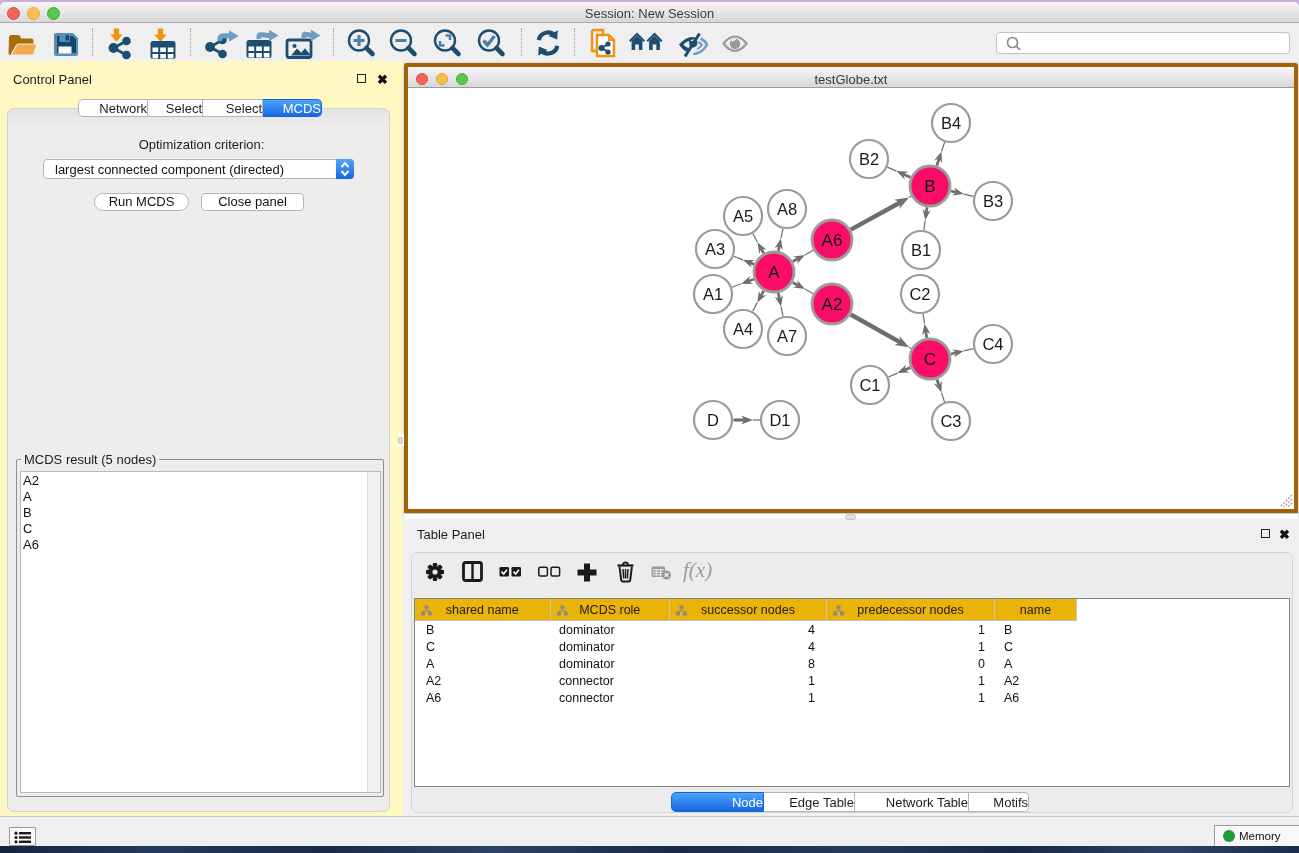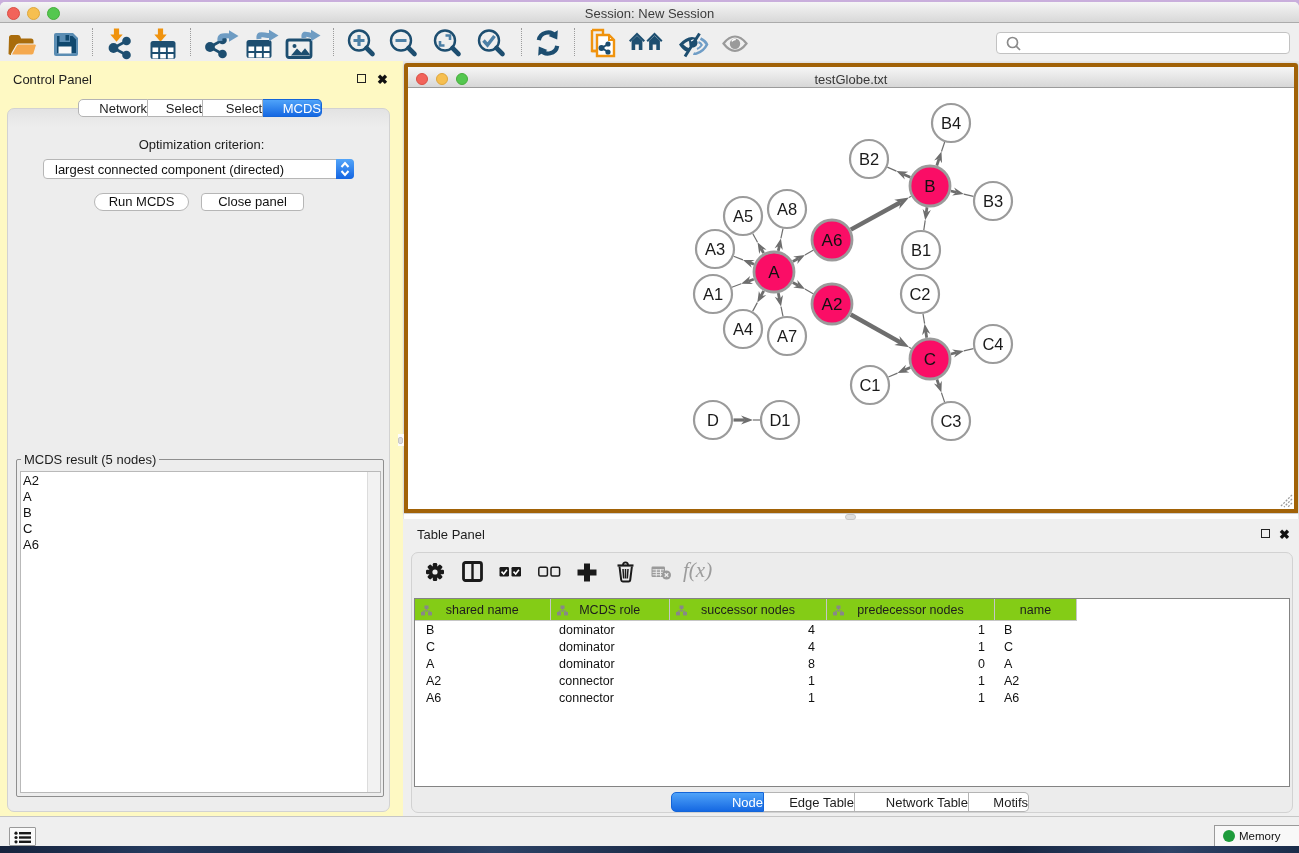--- a/index.html
+++ b/index.html
@@ -34,21 +34,21 @@
 #netwin { position:absolute; left:404px; top:61px; width:894px; height:450px; background:#fff; border:4px solid #a16207; border-radius:3px 3px 0 0; box-shadow:0 1px 3px rgba(0,0,0,0.18); }
 #netwin .wtitle { position:absolute; left:0; top:0; width:100%; height:21px; background:linear-gradient(#f6f6f6,#d7d7d7); border-bottom:1px solid #9b9b9b; border-radius:3px 3px 0 0; }
 #netwin .title { position:absolute; left:0; right:0; top:4.5px; text-align:center; font-size:13px; color:#383838; }
 #netwin .t-red { left:8px; top:6px; width:12px; height:12px; background:#f2635a; border:1px solid #da4f44; }
 #netwin .t-yel { left:28px; top:6px; width:12px; height:12px; background:#f6bf50; border:1px solid #dfa73c; }
 #netwin .t-grn { left:48px; top:6px; width:12px; height:12px; background:#54c74f; border:1px solid #47ad3c; }
 
 #tpanel { position:absolute; left:403px; top:517px; width:896px; height:299px; background:#efefef; }
 #tpanel .ptitle { position:absolute; left:14px; top:8px; font-size:13px; color:#1d1d1d; }
 #ttable { position:absolute; left:11px; top:79px; width:876px; height:189px; background:#fff; border:1px solid #838383; }
-.thead { position:absolute; left:0; top:0; height:22px; background:#84cc16; border-right:1px solid #c6c6c6; border-bottom:1px solid #c6c6c6; font-size:12.5px; color:#1d1d1d; text-align:center; line-height:22px; }
+.thead { position:absolute; left:0; top:0; height:22px; background:#eab308; border-right:1px solid #c6c6c6; border-bottom:1px solid #c6c6c6; font-size:12.5px; color:#1d1d1d; text-align:center; line-height:22px; }
 .trow { position:absolute; font-size:12.5px; color:#111; }
 
 #statusbar { position:absolute; left:0; top:814px; width:1299px; height:30px; background:#efefef; border-top:1px solid #c6c6c6; }
 #statusbar .lbtn { position:absolute; left:9px; top:10px; width:27px; height:19px; background:#fafafa; border:1px solid #9a9a9a; border-radius:1px; }
 #statusbar .membtn { position:absolute; left:1214px; top:8px; width:88px; height:23px; background:#f8f8f8; border:1px solid #9a9a9a; font-size:11.5px; color:#111; line-height:21px; text-align:left; }
 .grouplabel { position:absolute; font-size:13px; color:#1d1d1d; background:#ececec; padding:0 3px; }
 </style>
 </head>
 <body>
 <div id="root">

